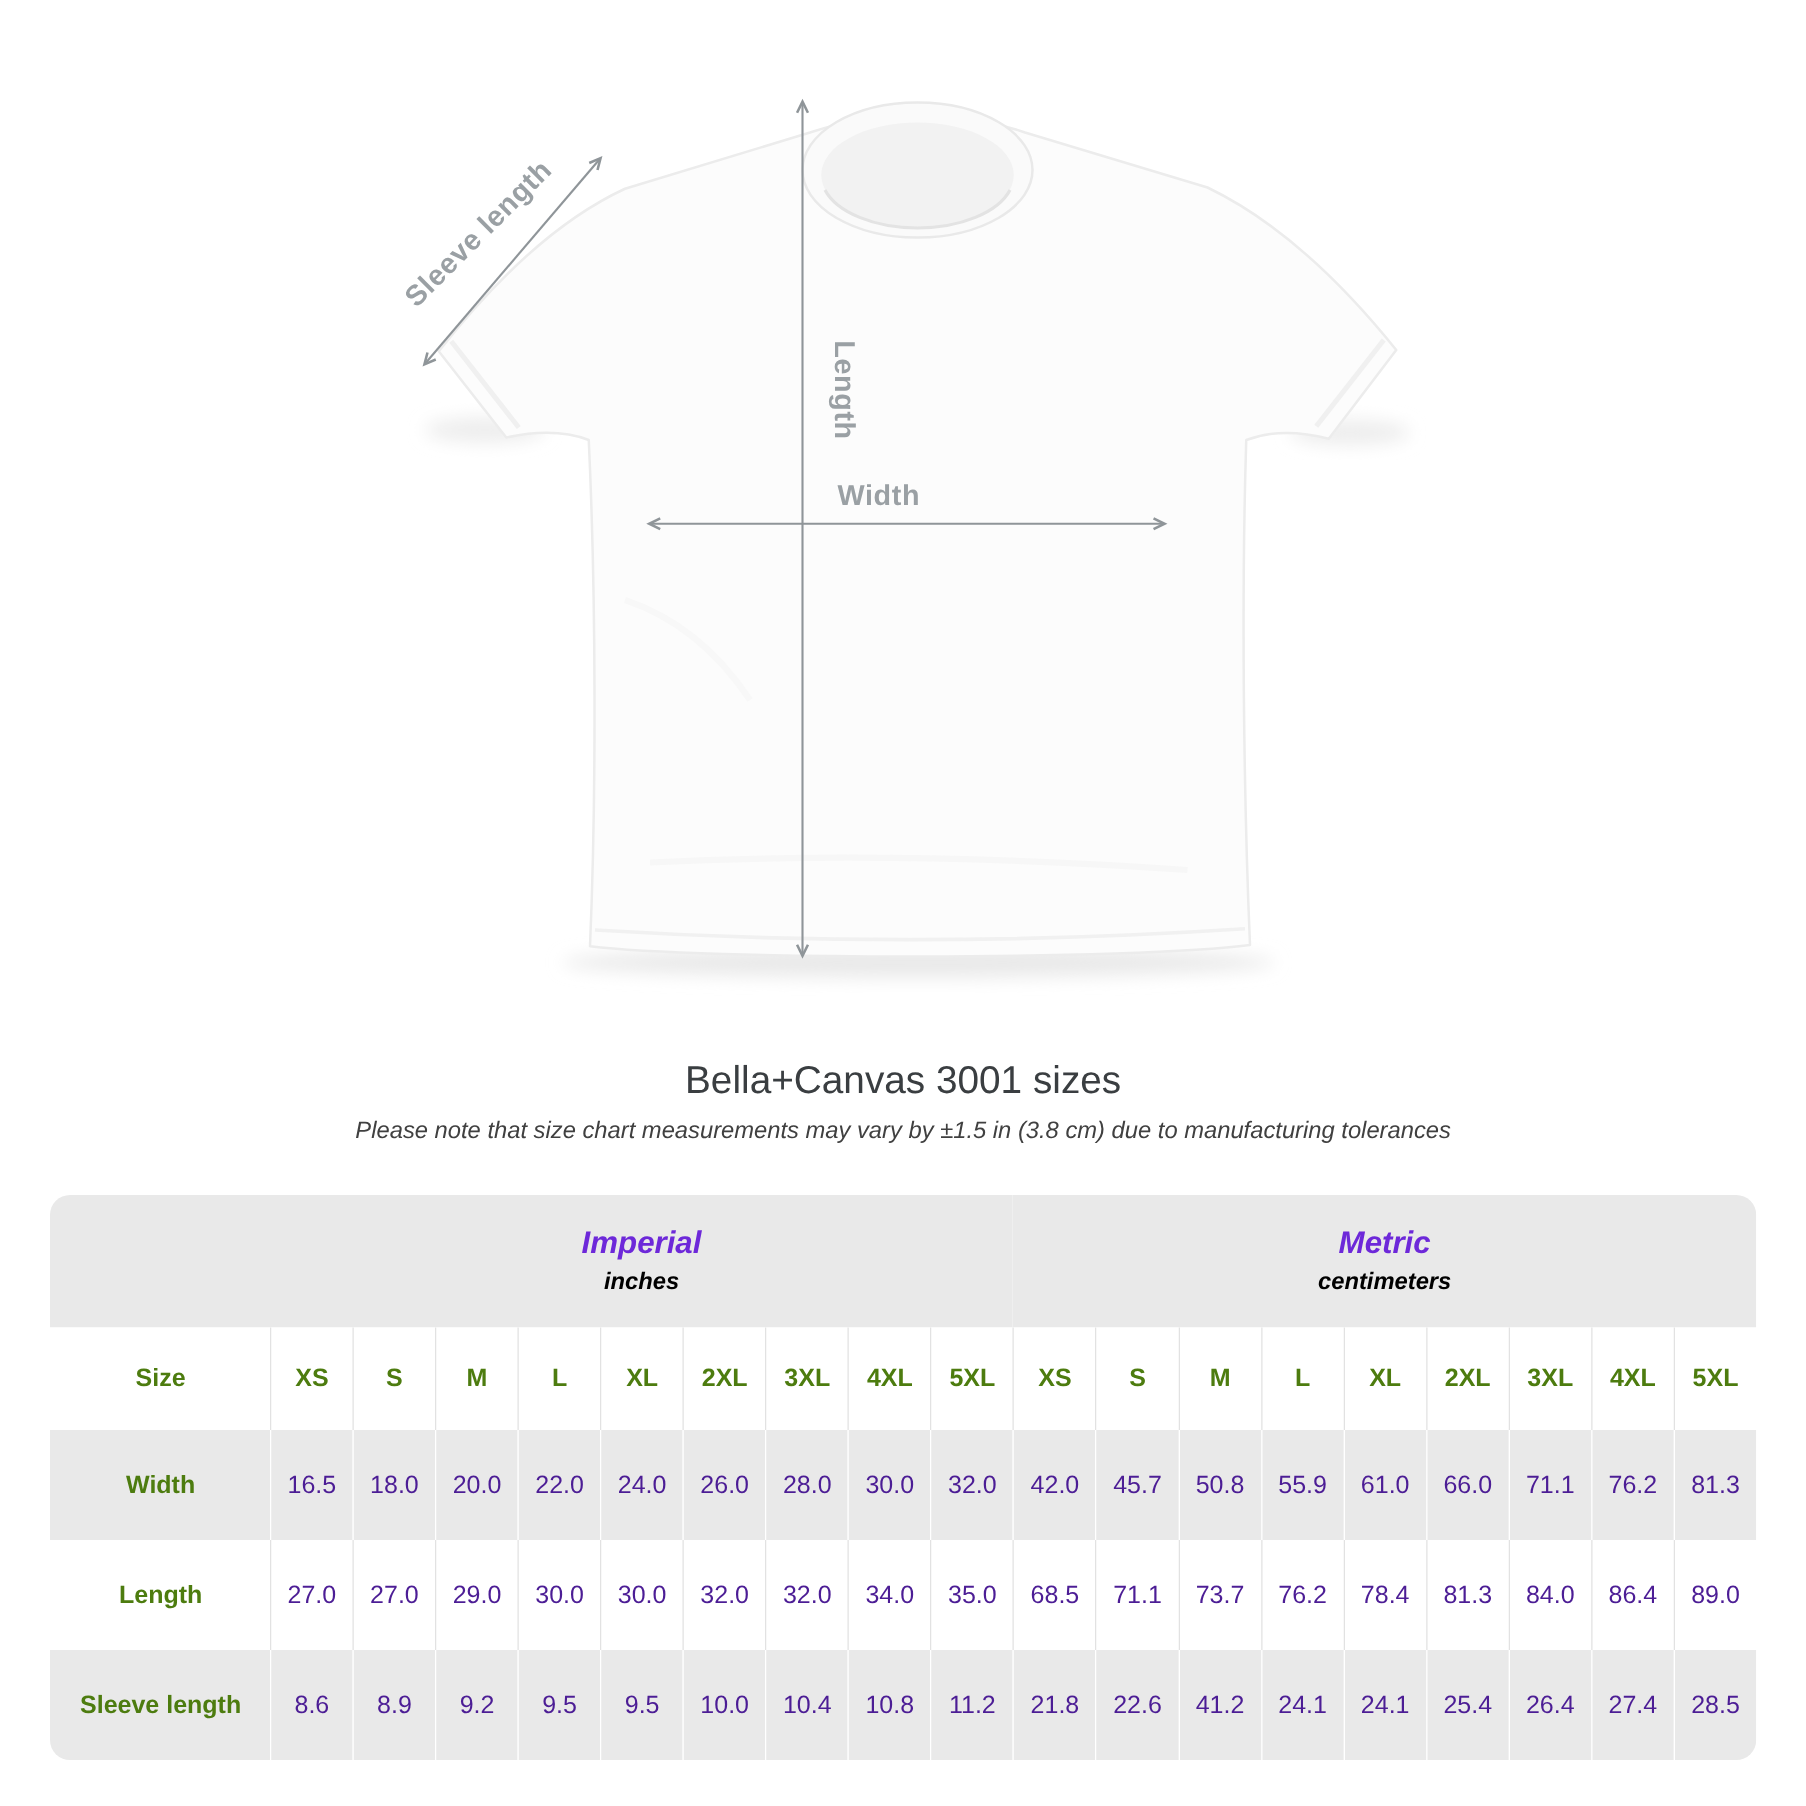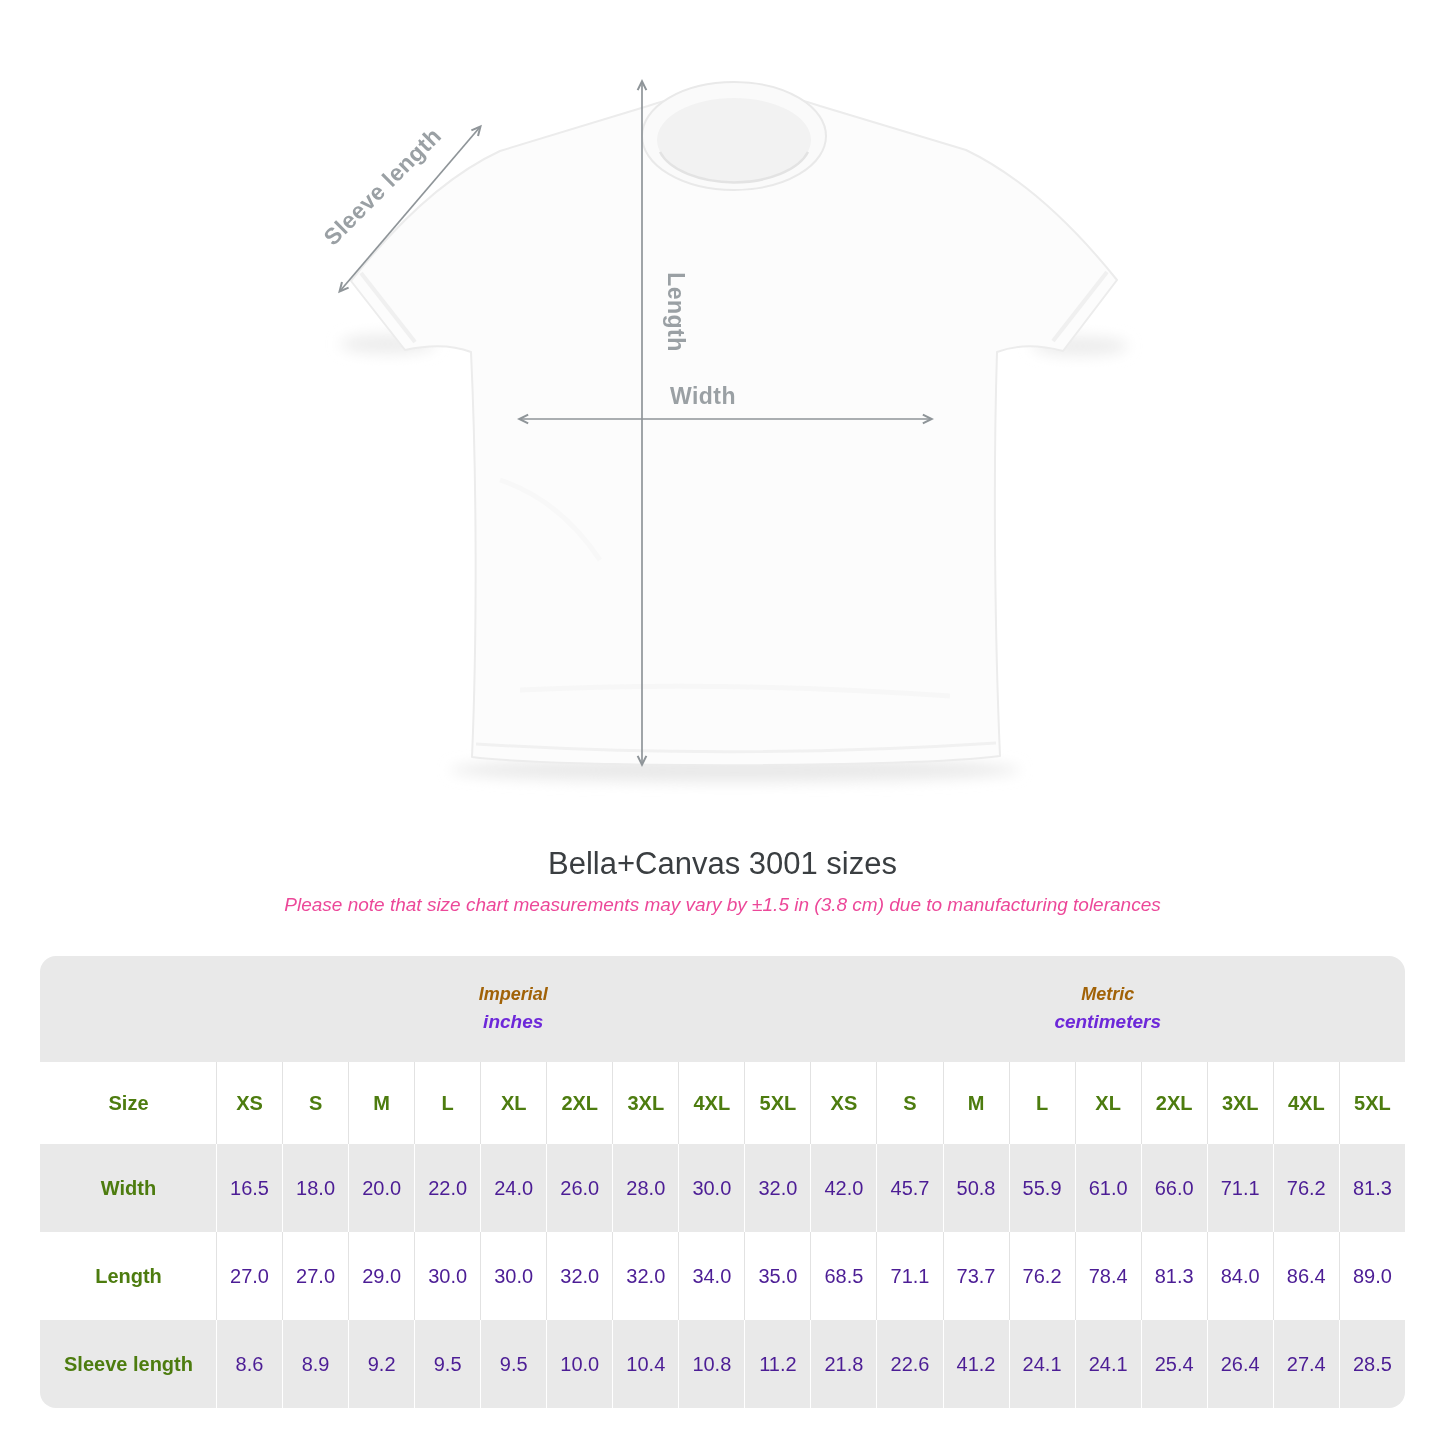--- a/index.html
+++ b/index.html
@@ -13,38 +13,38 @@
   
   .diagram{position:absolute;top:0;left:0;width:1445px;height:835px;}
   .dim-label{font-weight:bold;fill:#9aa0a4;font-size:23px;letter-spacing:0.5px;}
   
   .title{
     position:absolute;top:846px;left:0;width:100%;
     text-align:center;font-size:31px;font-weight:normal;color:#3a3e41;margin:0;
   }
   .note{
     position:absolute;top:894px;left:0;width:100%;
-    text-align:center;font-size:19px;font-style:italic;color:#ec4899;margin:0;
+    text-align:center;font-size:19px;font-style:italic;color:#404040;margin:0;
   }
   
   .size-table-wrap{
     position:absolute;top:956px;left:40px;width:1365px;
     border-radius:16px;overflow:hidden;background:#ffffff;
   }
   table.size-table{
     width:100%;border-collapse:separate;border-spacing:0;table-layout:fixed;
   }
   col.c-label{width:176px;}
   .size-table th,.size-table td{
     padding:0;text-align:center;vertical-align:middle;
     font-size:20px;border-left:1px solid transparent;
   }
   tr.band-row th{background:#e9e9e9;height:106px;border-left:none;}
-  .unit-name{font-size:18px;font-weight:bold;font-style:italic;color:#a16207;line-height:1.25;}
-  .unit-sub{font-size:19px;font-style:italic;color:#6d28d9;line-height:1.3;margin-top:4px;}
+  .unit-name{font-size:25px;font-weight:bold;font-style:italic;color:#6d28d9;line-height:1.25;}
+  .unit-sub{font-size:19px;font-style:italic;color:#000000;line-height:1.3;margin-top:4px;}
   tr.size-row th{height:82px;background:#ffffff;}
   tr.data-row th,tr.data-row td{height:88px;}
   tr.white th,tr.white td{background:#ffffff;}
   tr.gray th,tr.gray td{background:#e9e9e9;}
   tr.white > *:not(:first-child){border-left-color:#e2e2e2;}
   tr.gray  > *:not(:first-child){border-left-color:#ffffff;}
   .head-cell{font-weight:bold;color:#4d7c0f;}
   .val-cell{color:#4c1d95;font-weight:normal;}
 </style>
 </head>

